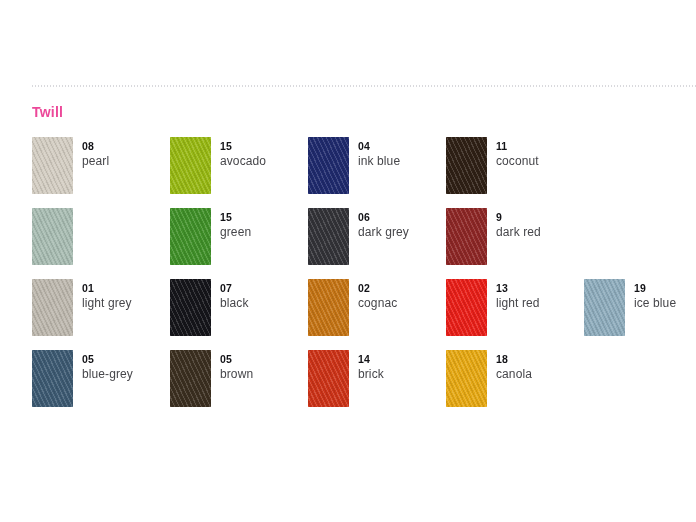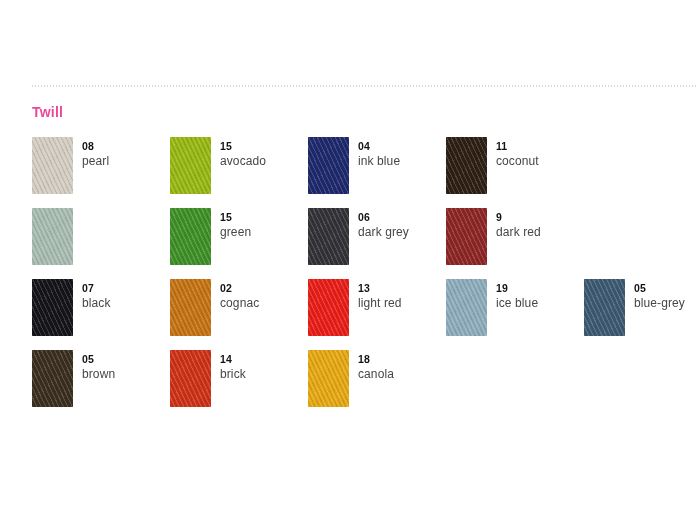--- a/index.html
+++ b/index.html
@@ -172,20 +172,27 @@
       </div>
     </div>
     <div class="cell empty">
       <div class="swatch"></div>
       <div class="labels">
         <div class="code"></div>
         <div class="cname"></div>
       </div>
     </div>
     <div class="cell">
+      <div class="swatch" style="background: rgb(189, 184, 174);"></div>
+      <div class="labels">
+        <div class="code">01</div>
+        <div class="cname">light grey</div>
+      </div>
+    </div>
+    <div class="cell">
       <div class="swatch" style="background: rgb(21, 21, 26);"></div>
       <div class="labels">
         <div class="code">07</div>
         <div class="cname">black</div>
       </div>
     </div>
     <div class="cell">
       <div class="swatch" style="background: rgb(196, 116, 21);"></div>
       <div class="labels">
         <div class="code">02</div>

